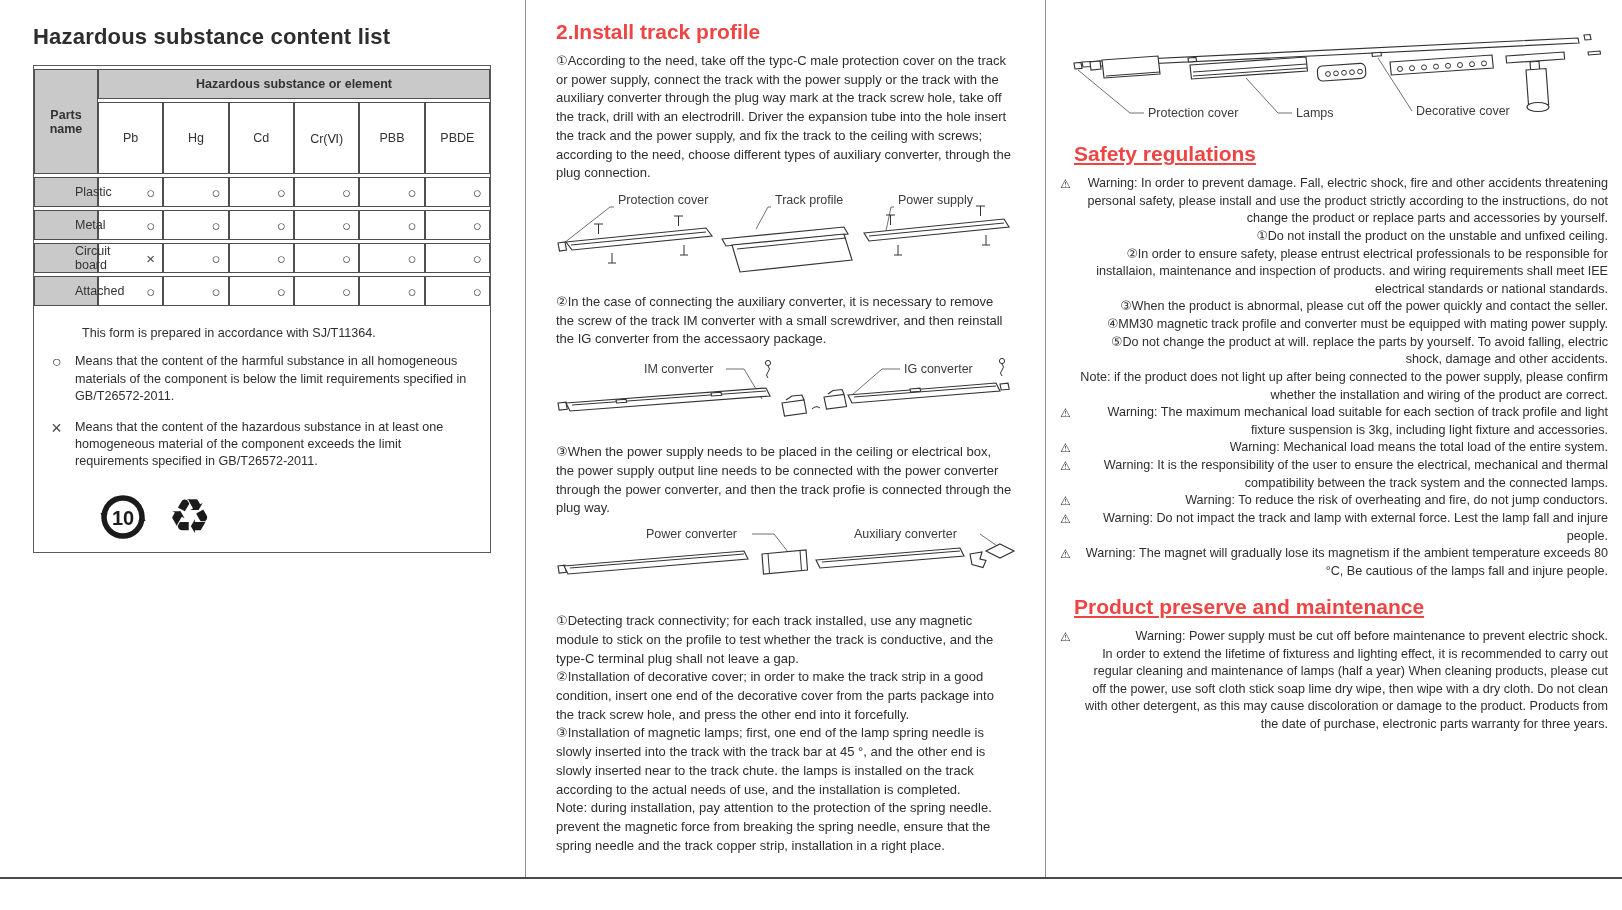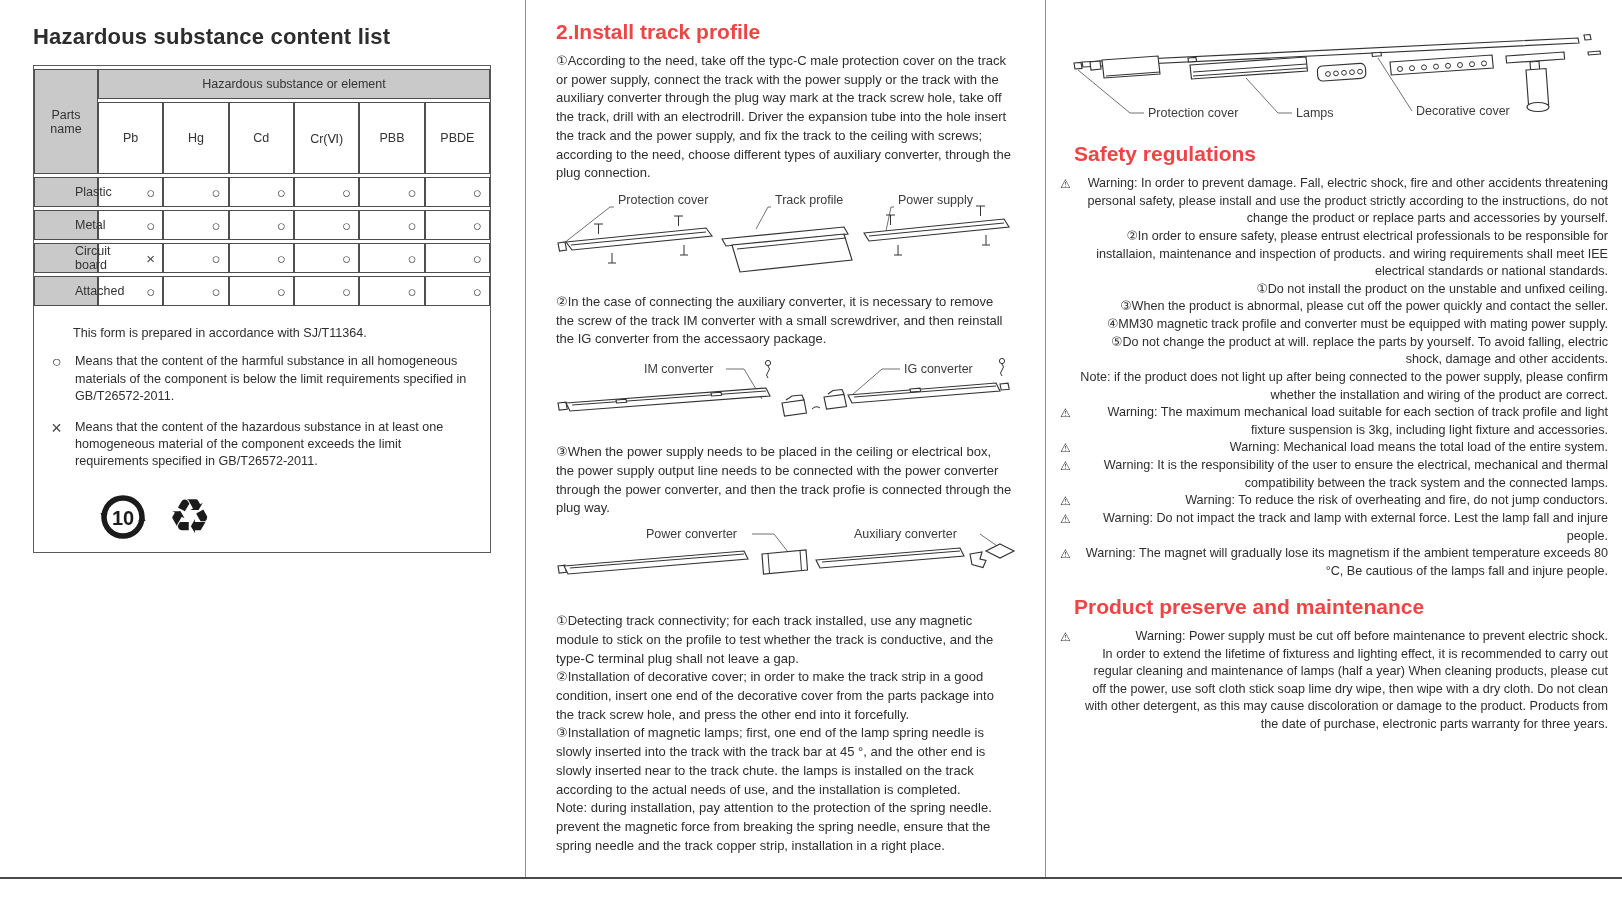--- a/index.html
+++ b/index.html
@@ -14,47 +14,47 @@
 
   
   .col-left { position:absolute; left:33px; top:24px; width:458px; }
   .col-left h1 { font-size:22px; font-weight:600; color:#2d2d2d; letter-spacing:.2px; }
   .hs-box { margin-top:15px; border:1px solid #5a5a5a; height:488px; background:#fff; }
   .hs-table { width:100%; border-collapse:separate; border-spacing:0 3px; table-layout:fixed; }
   .hs-table td { border:1px solid #4f4f4f; text-align:center; vertical-align:middle;
                  font-size:12.5px; color:#333; background:#fff; }
   .hs-table td.gray { background:#c9c9c9; }
   .hs-table td.corner { white-space:pre-line; }
-  .hs-table tr.grp td { height:30px; }
+  .hs-table tr.grp td { height:30px;font-weight:bold; }
   .hs-table tr.colnames td { height:72px; }
   .hs-table tr.datarow td { height:30px;padding-left:40px; }
   .hs-table td.val { font-size:15px; color:#4a4a4a; }
   .notes { padding:16px 14px 0 14px; font-size:12.6px; line-height:1.38; color:#2e2e2e; }
-  .note-intro { margin-left:25px; margin-bottom:11px; }
+  .note-intro { margin-left:34px; margin-bottom:11px; }
   .note-item { display:flex; gap:10px; margin-bottom:13px; }
   .note-marker { flex:none; width:17px; text-align:center; font-size:16px; color:#444; line-height:1.15; }
   .note-marker.x { font-size:18px; line-height:1; }
   .note-text { flex:1; }
   .symbols { display:flex; align-items:center; gap:20px; padding:8px 0 0 50px; }
   .recycle-glyph { font-size:48px; line-height:1; color:#1b1b1b; }
 
   
   .col-mid { position:absolute; left:556px; top:20px; width:456px; }
   h2.sec { font-size:21px; font-weight:600; color:#ef4444; }
   .body-text { font-size:13px; line-height:1.44; color:#2e2e2e; margin-top:8px; }
   .diag { display:block; margin:4px 0; }
   .diag text { font-size:12.5px; fill:#3c3c3c; }
   .diag .ln { stroke:#606060; stroke-width:.9; fill:none; }
   .diag .pt { stroke:#333; stroke-width:1.15; fill:#fff; }
   .diag .pl { stroke:#333; stroke-width:1; fill:none; }
   .sec3 { margin-top:22px; }
 
   
   .col-right { position:absolute; left:1060px; top:12px; width:548px; }
-  .col-right h2.sec { margin-left:14px; margin-top:14px; }
+  .col-right h2.sec { margin-left:14px; margin-top:14px;text-decoration:underline; }
   .wlist { margin-top:9px; }
   .witem { display:flex; font-size:12.6px; line-height:1.4; color:#2e2e2e; }
   .wicon { flex:none; width:20px; font-size:12px; color:#2e2e2e; padding-top:1px; }
   .wtext { flex:1;text-align:right; }
 </style>
 </head>
 <body>
 
 <div class="vdiv v1"></div>
 <div class="vdiv v2"></div>
@@ -274,26 +274,26 @@
   <h2 class="sec">Safety regulations</h2>
   <div class="wlist">
 
       <div class="witem">
         <span class="wicon">⚠</span>
         <span class="wtext">Warning: In order to prevent damage. Fall, electric shock, fire and other accidents threatening personal safety, please install and use the product strictly according to the instructions, do not change the product or replace parts and accessories by yourself.</span>
       </div>
 
       <div class="witem">
         <span class="wicon"></span>
+        <span class="wtext">①Do not install the product on the unstable and unfixed ceiling.</span>
+      </div>
+
+      <div class="witem">
+        <span class="wicon"></span>
         <span class="wtext">②In order to ensure safety, please entrust electrical professionals to be responsible for installaion, maintenance and inspection of products. and wiring requirements shall meet IEE electrical standards or national standards.</span>
-      </div>
-
-      <div class="witem">
-        <span class="wicon"></span>
-        <span class="wtext">①Do not install the product on the unstable and unfixed ceiling.</span>
       </div>
 
       <div class="witem">
         <span class="wicon"></span>
         <span class="wtext">③When the product is abnormal, please cut off the power quickly and contact the seller.</span>
       </div>
 
       <div class="witem">
         <span class="wicon"></span>
         <span class="wtext">④MM30 magnetic track profile and converter must be equipped with mating power supply.</span>

